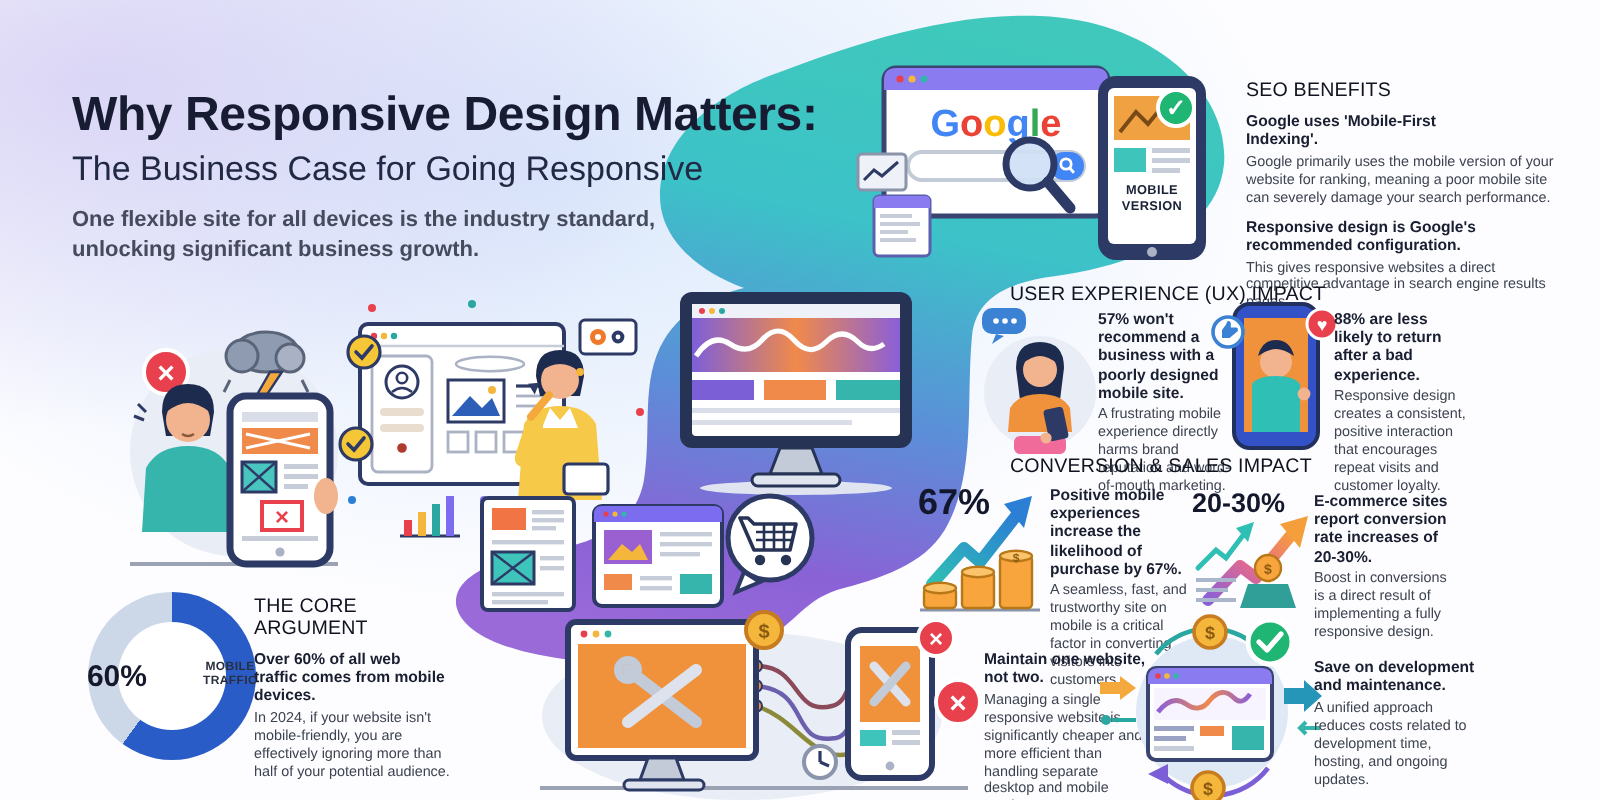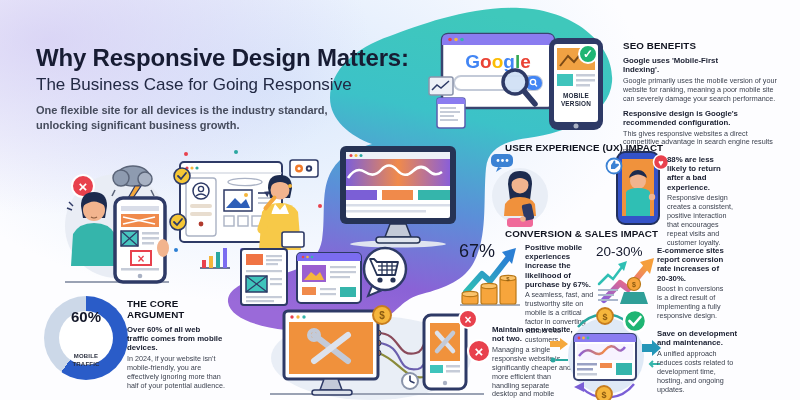--- a/index.html
+++ b/index.html
@@ -14,31 +14,31 @@
   }
   .abs { position:absolute; }
   svg { display:block; overflow:visible; }
 
   
   .logo { font-size:13px; font-weight:800; letter-spacing:.2px; font-style:italic; }
   .logo .p1 { color:#2aa3e8; } .logo .p2 { color:#e8414d; }
   .h1 { font-size:24px; font-weight:800; color:#171c33; letter-spacing:-.2px; }
   .h2 { font-size:17px; font-weight:500; color:#222944; margin-top:3px; }
   .desc { font-size:11px; font-weight:600; color:#454b5c; line-height:1.35; margin-top:8px; }
-  .sec-title { font-size:9.8px; font-weight:700; color:#10131f; letter-spacing:.1px; }
+  .sec-title { font-size:9.8px; font-weight:400; color:#10131f; letter-spacing:.1px; }
   .sub { font-size:7.8px; font-weight:800; color:#191e30; line-height:1.18; margin-top:5px; }
   .bodytxt { font-size:7.2px; font-weight:500; color:#3d4350; line-height:1.24; margin-top:2.5px; }
-  .stat-big { font-weight:400; color:#12172c; }
+  .stat-big { font-weight:700; color:#12172c; }
   .center { }
 
   
   .donut { width:84px; height:84px; border-radius:50%;
     background:conic-gradient(#2a5cc8 0deg 216deg, #ccd8e8 216deg 360deg); position:relative; }
   .donut-hole { position:absolute; inset:15px; background:#fff; border-radius:50%;
-    display:flex; flex-direction:column; align-items:center; justify-content:center;gap:28px; }
+    display:flex; align-items:center; justify-content:center;gap:28px; }
   .donut-pct { font-size:15px; font-weight:800; color:#14182a; }
   .donut-lbl { font-size:6px; font-weight:800; color:#2a2f3e; text-align:center; line-height:1.25; width:38px; letter-spacing:.2px; }
 
   .badge { border-radius:50%; display:flex; align-items:center; justify-content:center; color:#fff; font-weight:800; }
   .mobile-ver { font-size:6.4px; font-weight:800; color:#1a2236; text-align:center; line-height:1.25; letter-spacing:.2px; }
 </style>
 </head>
 <body>
 
 <div id="stage">
@@ -137,20 +137,24 @@
         <circle cx="17" cy="8.5" r="1.4" fill="#fff"></circle>
     </g>
     <path d="M18 32 q0-13 12-13 q12 0 12 13 l-2 16 h-20 Z" fill="#1d2b4e"></path>
     <circle cx="30" cy="33" r="8.5" fill="#f2b48e"></circle>
     <path d="M21 30 q2-8 9-8 q7 0 9 8 q-5-4 -9-4 q-4 0 -9 4 Z" fill="#1d2b4e"></path>
     <path d="M15 52 q4-7 15-7 q11 0 15 7 l1 12 h-32 Z" fill="#f0913c"></path>
     <rect x="17" y="66" width="26" height="9" rx="3" fill="#f06a9a"></rect>
     <rect x="33" y="52" width="10" height="16" rx="2" fill="#2e3a66" transform="rotate(-12 38 60)"></rect>
     <circle cx="33" cy="67" r="2.8" fill="#f2b48e"></circle>
   </svg>
+  <div class="abs" style="left:549px;top:155px;width:72px">
+    <div class="sub" style="margin-top:0">57% won't recommend a business with a poorly designed mobile site.</div>
+    <div class="bodytxt">A frustrating mobile experience directly harms brand reputation and word-of-mouth marketing.</div>
+  </div>
 
   <svg class="abs" style="left:606px;top:150px" width="64" height="78" viewBox="0 0 64 78">
     <rect x="11" y="2" width="42" height="72" rx="8" fill="#3452c8" stroke="#22305e" stroke-width="2"></rect>
     <rect x="16" y="9" width="32" height="57" fill="#f0923c"></rect>
     <circle cx="32" cy="31" r="8" fill="#f2b48e"></circle>
     <path d="M23 28 q2-8 9-8 q7 0 9 8 q-5-3.5 -9-3.5 q-4 0 -9 3.5 Z" fill="#1d2b4e"></path>
     <path d="M20 42 q3-4 12-4 q9 0 12 4 v24 h-24 Z" fill="#2fbfb4"></path>
     <circle cx="46" cy="47" r="3.2" fill="#f2b48e"></circle>
     <g>
       <circle cx="8" cy="16" r="7.5" fill="#fff" stroke="#3b82d4" stroke-width="1.8"></circle>

